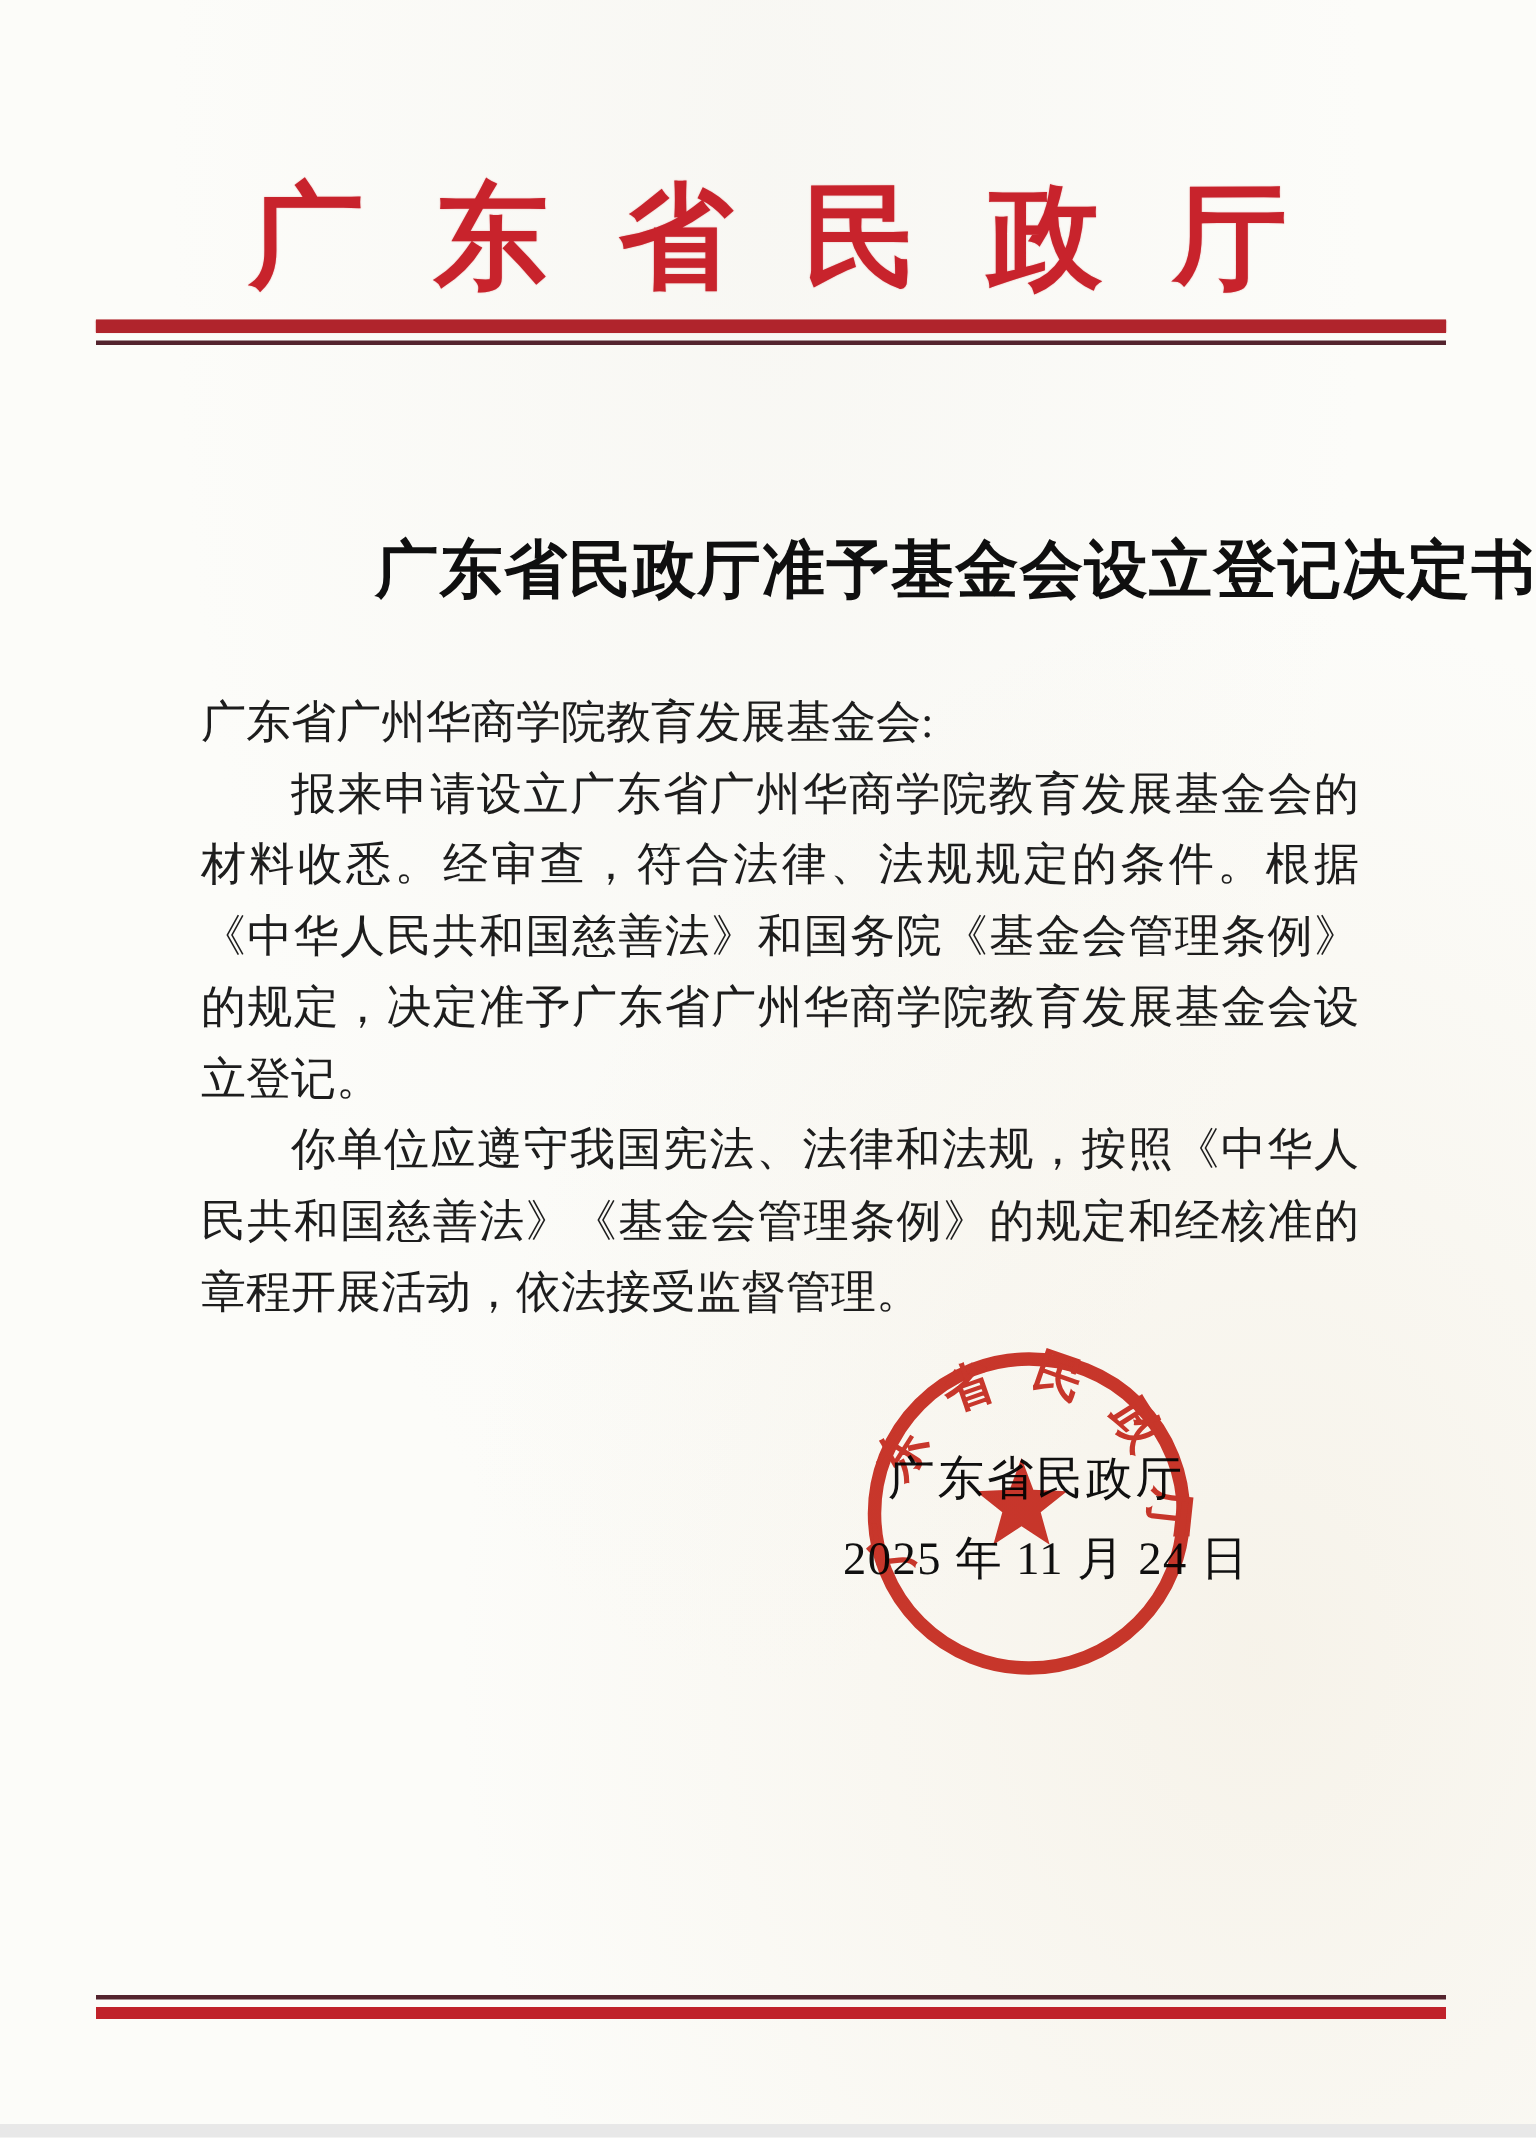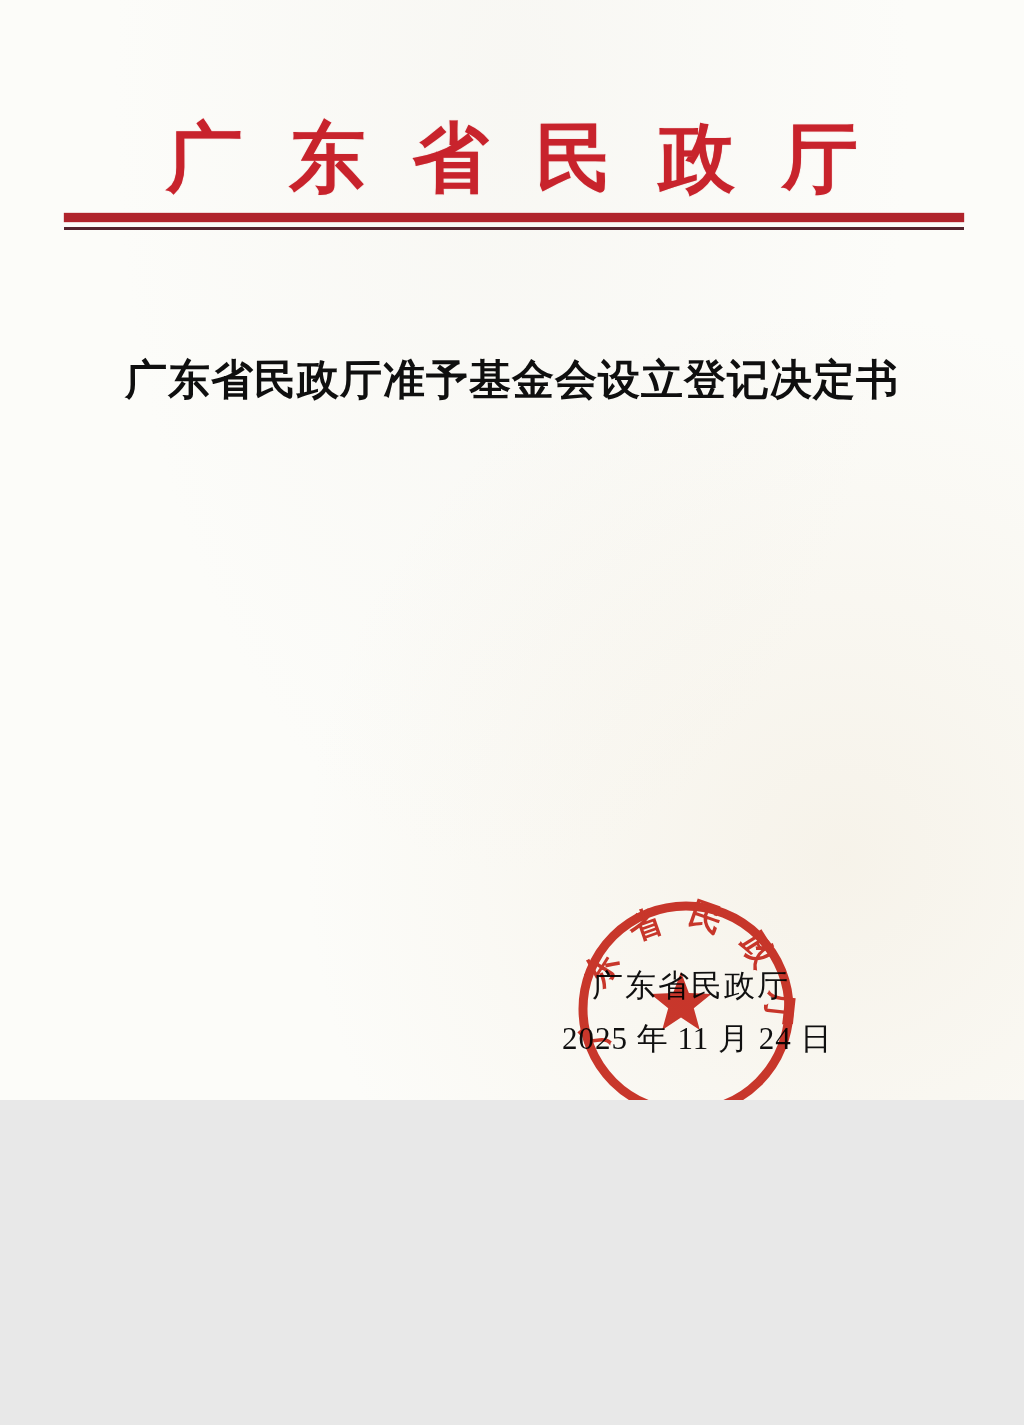--- a/index.html
+++ b/index.html
@@ -1,19 +1,19 @@
 <!DOCTYPE html>
 <html><head>
 <meta charset="utf-8">
 <style>
   * { margin:0; padding:0; box-sizing:border-box; }
   html,body { background:#e8e8e8; }
   .page {
     position:relative;
-    width:1024px; height:1100px;
+    width:1024px; height:1416px;
     margin:0 auto;
     background:
       radial-gradient(ellipse at 82% 78%, rgba(233,221,198,.30), rgba(233,221,198,0) 45%),
       radial-gradient(ellipse at 50% 8%, rgba(240,238,232,.35), rgba(240,238,232,0) 55%),
       #fcfcf9;
     overflow:hidden;
     font-family:"Liberation Serif","DejaVu Serif",serif;
     color:#1d1d1d;
   }
 
@@ -39,21 +39,21 @@
   .doc-number {
     position:absolute; top:276px; right:108px;
     font-size:31px; color:#161616;
     letter-spacing:2px;
     white-space:nowrap;
   }
 
   
   .doc-title {
     position:absolute; top:352px; left:0; right:0;
-    text-align:center;
+    text-align:right;
     font-size:42px; font-weight:900;
     color:#0f0f0f;
     letter-spacing:1px;
     white-space:nowrap;
   }
 
   
   .body-block {
     position:absolute; top:458px; left:134px; width:772px;
     font-size:30px; line-height:47.5px;
@@ -89,20 +89,25 @@
 
   <div class="letterhead">
     <span class="inner">广东省民政厅</span>
   </div>
   <div class="rule rule-top-red"></div>
   <div class="rule rule-top-dark"></div>
 
 
   <div class="doc-title">广东省民政厅准予基金会设立登记决定书</div>
 
+  <div class="body-block">
+    <p class="addressee">广东省广州华商学院教育发展基金会:</p>
+    <p class="para">报来申请设立广东省广州华商学院教育发展基金会的材料收悉。经审查，符合法律、法规规定的条件。根据《中华人民共和国慈善法》和国务院《基金会管理条例》的规定，决定准予广东省广州华商学院教育发展基金会设立登记。</p>
+    <p class="para">你单位应遵守我国宪法、法律和法规，按照《中华人民共和国慈善法》《基金会管理条例》的规定和经核准的章程开展活动，依法接受监督管理。</p>
+  </div>
 
   <div class="signer">广东省民政厅</div>
   <div class="sign-date">2025 年 11 月 24 日</div>
 
   <svg class="seal" viewBox="0 0 222 222" aria-hidden="true">
     <defs>
       <path id="sealArc" d="M 33.9 139 A 82 82 0 1 1 188.1 139" fill="none"></path>
     </defs>
     <circle cx="111" cy="111" r="103" fill="none" stroke="#c9281d" stroke-width="9"></circle>
     <polygon points="106,74 113.9,95.1 136.4,96.1 118.8,110.2 124.8,131.9 106,119.5 87.2,131.9 93.2,110.2 75.6,96.1 98.1,95.1" fill="#c9281d"></polygon>

